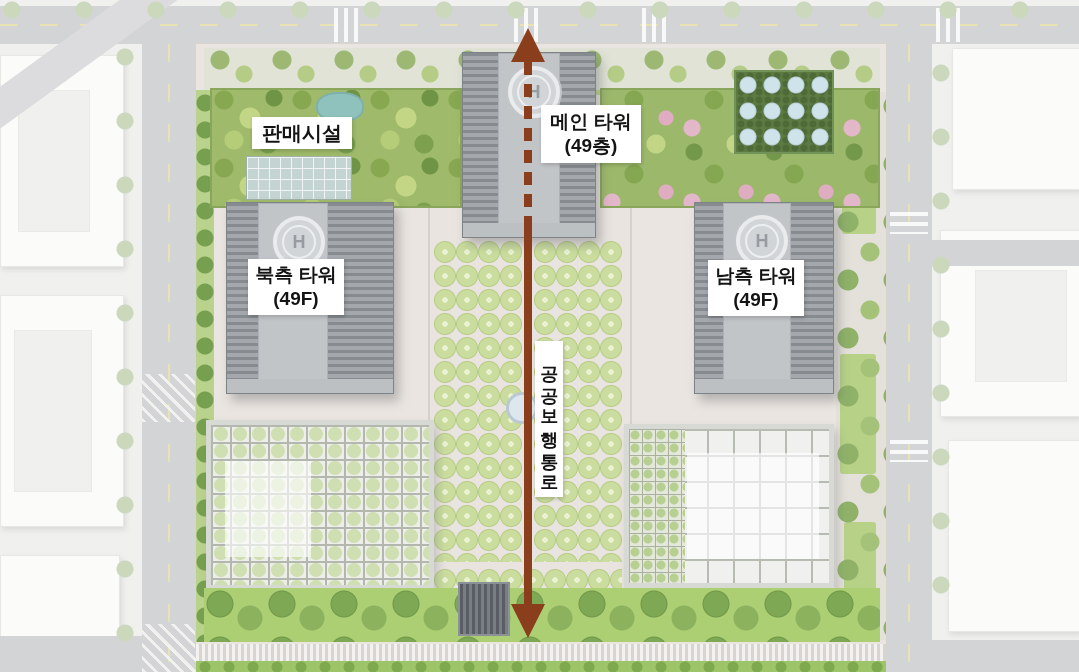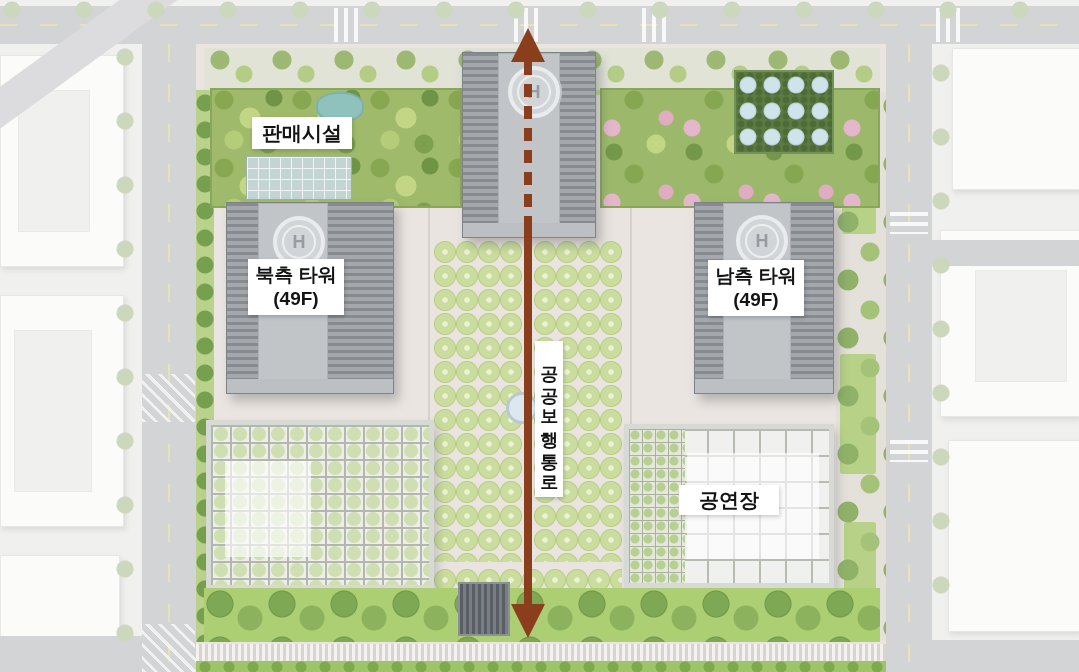--- a/index.html
+++ b/index.html
@@ -234,28 +234,29 @@
   <div class="abs bottom-hedge" style="left:196px;top:661px;width:690px;height:11px;"></div>
 
   <div class="abs ah-up" style="left:511px;top:28px;z-index:30;"></div>
   <div class="abs axis-dashed" style="left:524px;top:62px;height:160px;z-index:30;"></div>
   <div class="abs axis-solid" style="left:524px;top:222px;height:384px;z-index:30;"></div>
   <div class="abs ah-down" style="left:511px;top:604px;z-index:30;"></div>
 
   <div class="abs map-label fs20" style="left:252px;top:117px;width:100px;height:32px;">
     <span>판매시설</span>
   </div>
+  <div class="abs map-label fs19" style="left:541px;top:105px;width:100px;height:58px;">
+    <span>메인 타워</span>
+    <span>(49층)</span>
+  </div>
   <div class="abs map-label fs19" style="left:248px;top:259px;width:96px;height:56px;">
     <span>북측 타워</span>
     <span>(49F)</span>
   </div>
   <div class="abs map-label fs19" style="left:708px;top:260px;width:96px;height:56px;">
     <span>남측 타워</span>
     <span>(49F)</span>
   </div>
-  <div class="abs map-label fs20" style="left:679px;top:485px;width:100px;height:30px;">
-    <span>공연장</span>
-  </div>
   <div class="abs map-label label-vertical" style="left:535px;top:341px;width:28px;height:144px;">
     <span>공공보행통로</span>
   </div>
 
 </div>
 
 </body></html>

